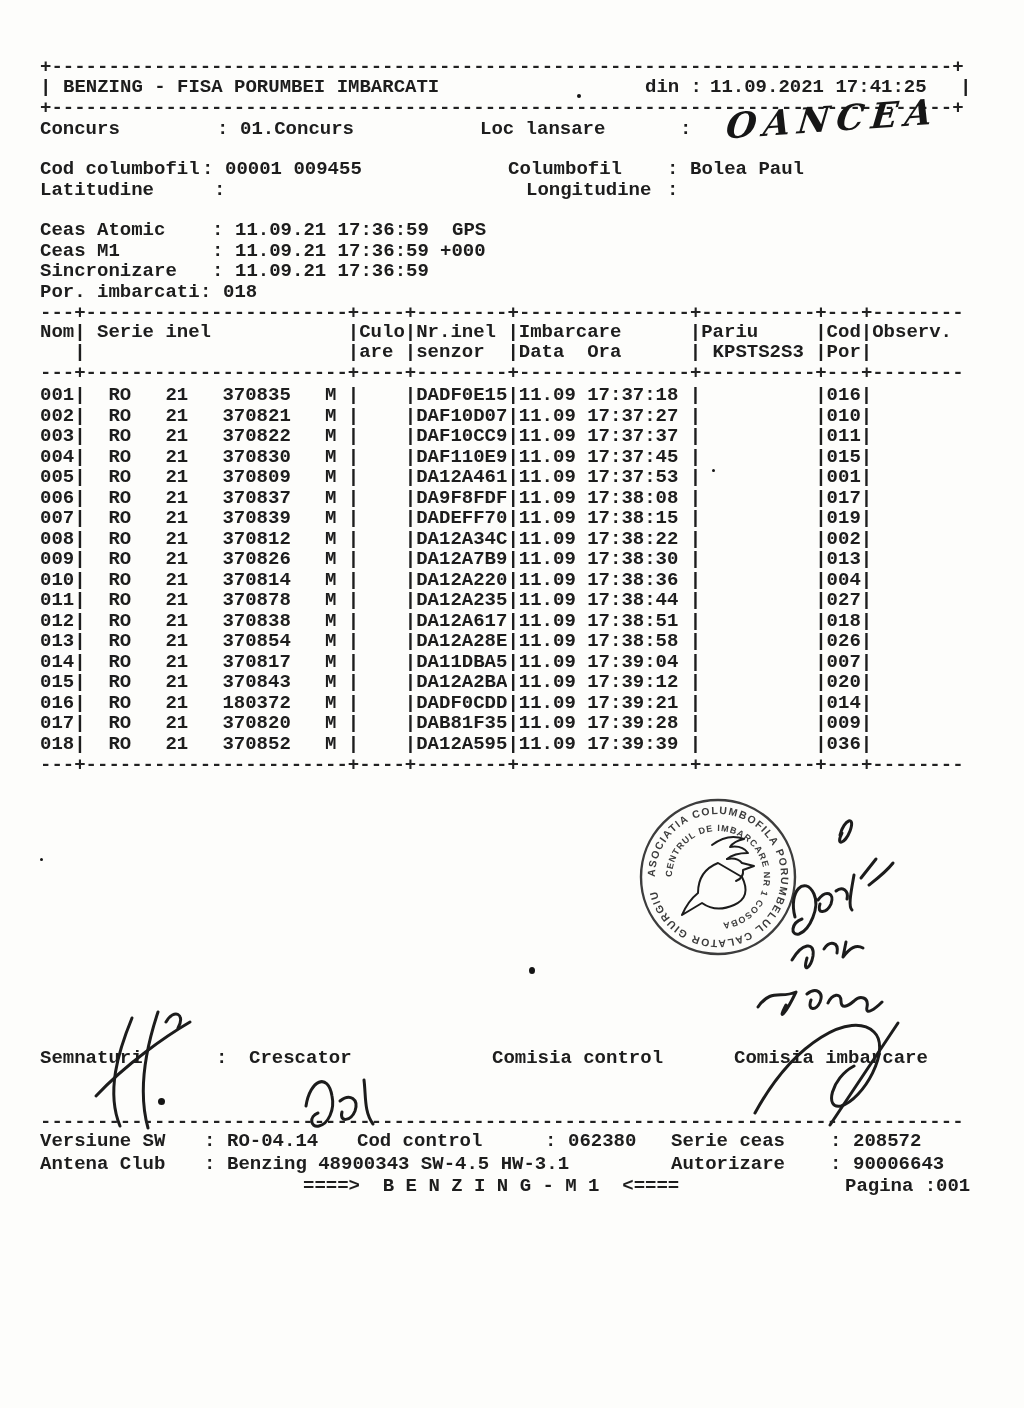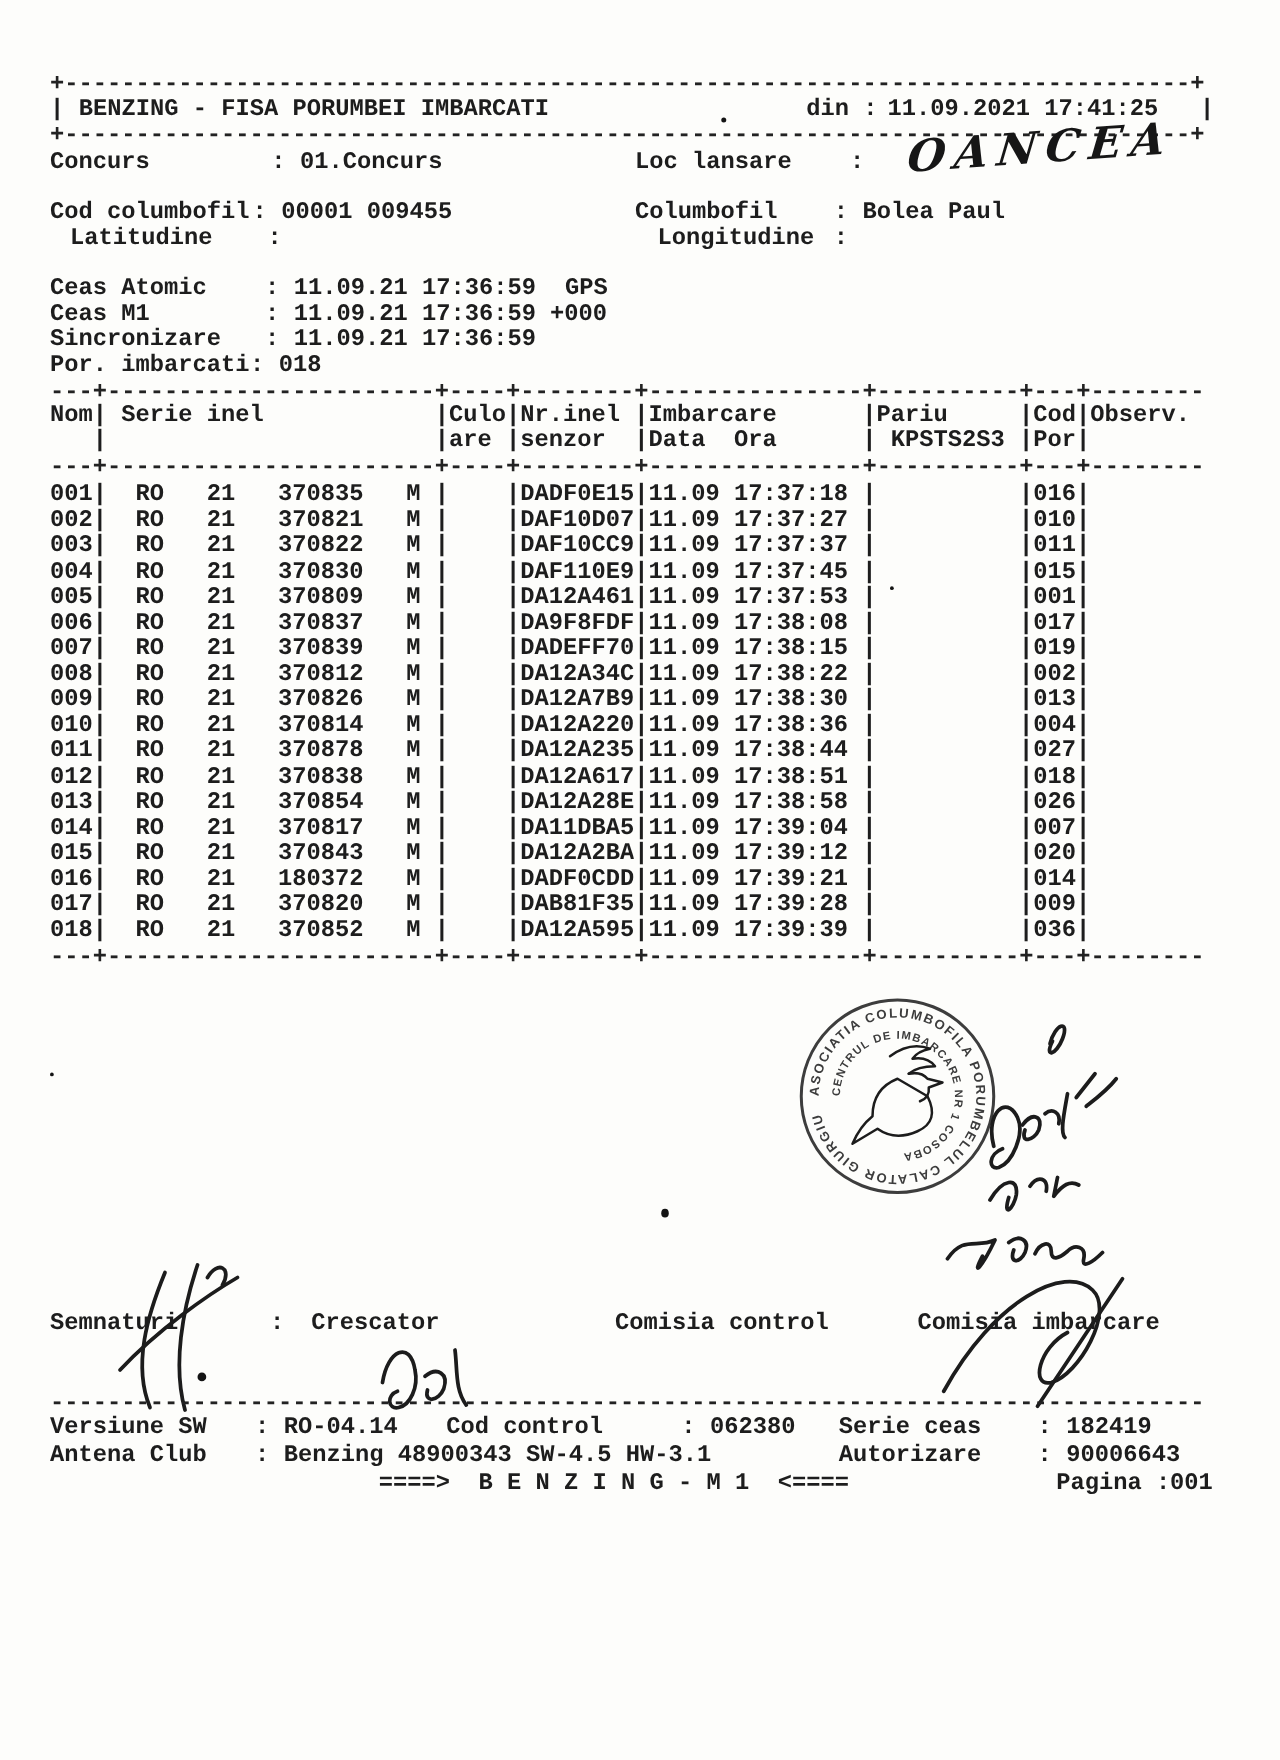--- a/index.html
+++ b/index.html
@@ -40,35 +40,35 @@
     <span class="abs" style="left:605px">din :</span>
     <span class="abs" style="left:670px">11.09.2021 17:41:25</span>
     <span class="abs" style="left:920px">|</span>
   </div>
   <div class="line sep" style="top:98px">+-------------------------------------------------------------------------------+</div>
 
   <div class="line" style="top:119px">
     <span class="abs" style="left:0">Concurs</span>
     <span class="abs" style="left:177px">:</span>
     <span class="abs" style="left:200px">01.Concurs</span>
-    <span class="abs" style="left:468px">Loc lansare</span>
+    <span class="abs" style="left:440px">Loc lansare</span>
     <span class="abs" style="left:640px">:</span>
   </div>
   <span class="hand hw-loc">OANCEA</span>
 
   <div class="line" style="top:159px">
     <span class="abs" style="left:0">Cod columbofil</span>
     <span class="abs" style="left:162px">:</span>
     <span class="abs" style="left:185px">00001 009455</span>
     <span class="abs" style="left:468px">Columbofil</span>
     <span class="abs" style="left:627px">:</span>
     <span class="abs" style="left:650px">Bolea Paul</span>
   </div>
   <div class="line" style="top:180px">
-    <span class="abs" style="left:16px">Latitudine</span>
+    <span class="abs" style="left:0">Latitudine</span>
     <span class="abs" style="left:174px">:</span>
     <span class="abs" style="left:200px"></span>
     <span class="abs" style="left:486px">Longitudine</span>
     <span class="abs" style="left:627px">:</span>
   </div>
 
   <div class="line" style="top:220px">
     <span class="abs" style="left:0">Ceas Atomic</span>
     <span class="abs" style="left:172px">:</span>
     <span class="abs" style="left:195px">11.09.21 17:36:59</span>
@@ -340,21 +340,21 @@
 
   <div class="line" style="top:1131px">
     <span class="abs" style="left:0">Versiune SW</span>
     <span class="abs" style="left:164px">:</span>
     <span class="abs" style="left:187px">RO-04.14</span>
     <span class="abs" style="left:317px">Cod control</span>
     <span class="abs" style="left:505px">:</span>
     <span class="abs" style="left:528px">062380</span>
     <span class="abs" style="left:631px">Serie ceas</span>
     <span class="abs" style="left:790px">:</span>
-    <span class="abs" style="left:813px">182419</span>
+    <span class="abs" style="left:813px">208572</span>
   </div>
   <div class="line" style="top:1154px">
     <span class="abs" style="left:0">Antena Club</span>
     <span class="abs" style="left:164px">:</span>
     <span class="abs" style="left:187px">Benzing 48900343 SW-4.5 HW-3.1</span>
     <span class="abs" style="left:631px">Autorizare</span>
     <span class="abs" style="left:790px">:</span>
     <span class="abs" style="left:813px">90006643</span>
   </div>
   <div class="line" style="top:1176px">

